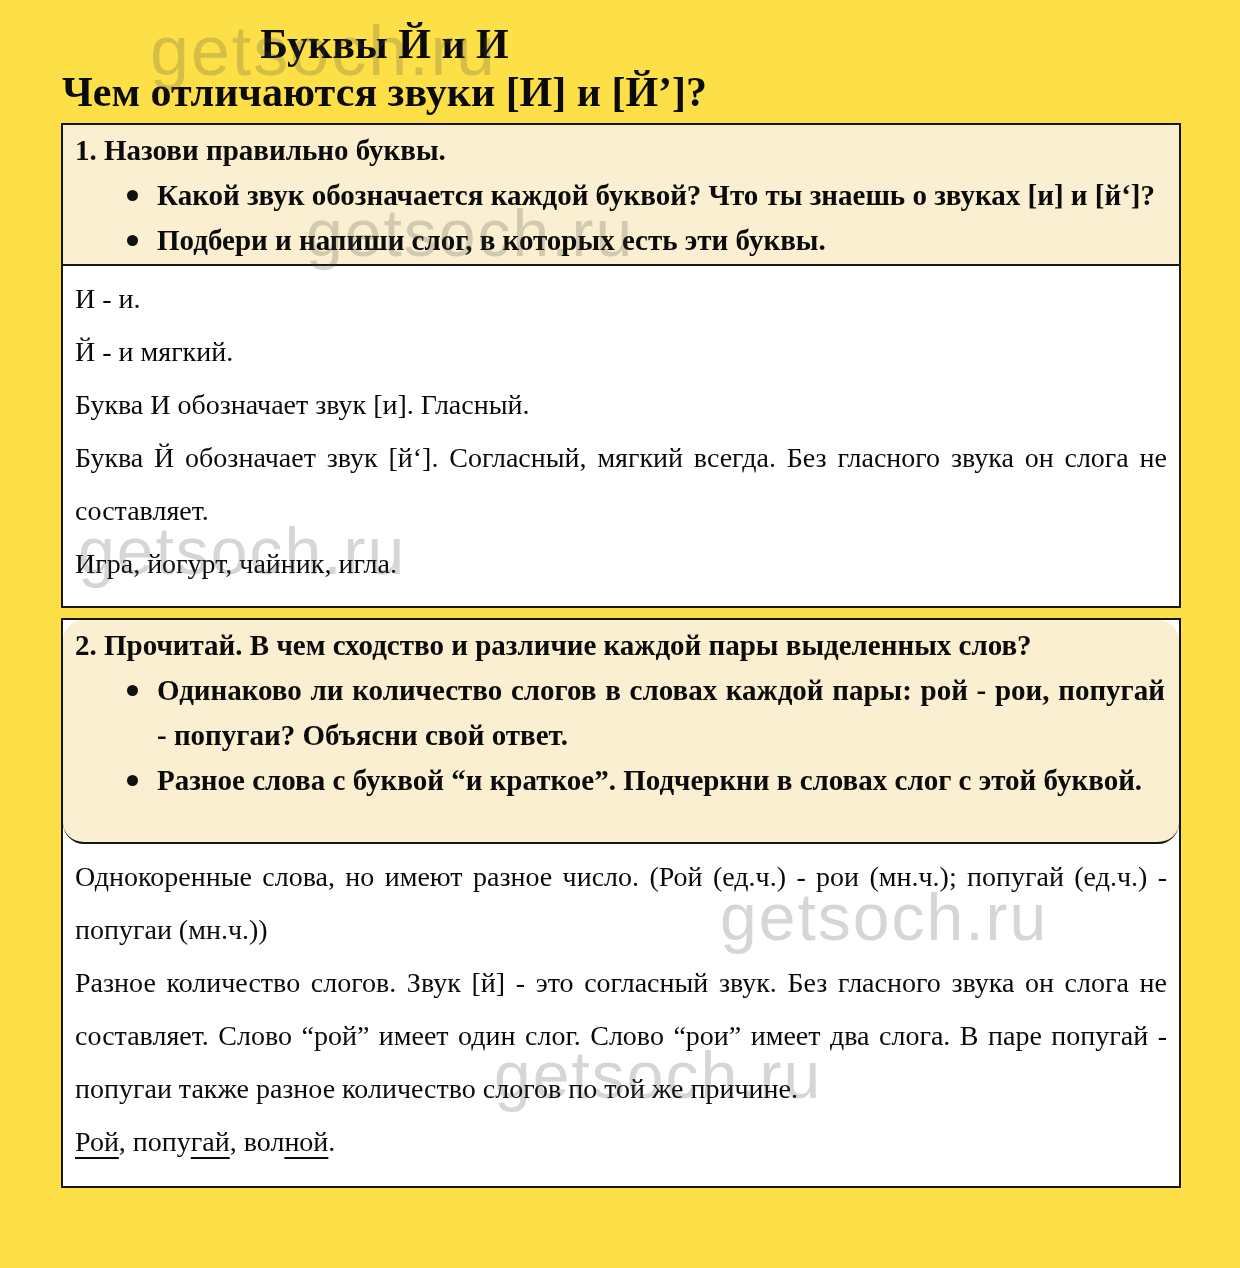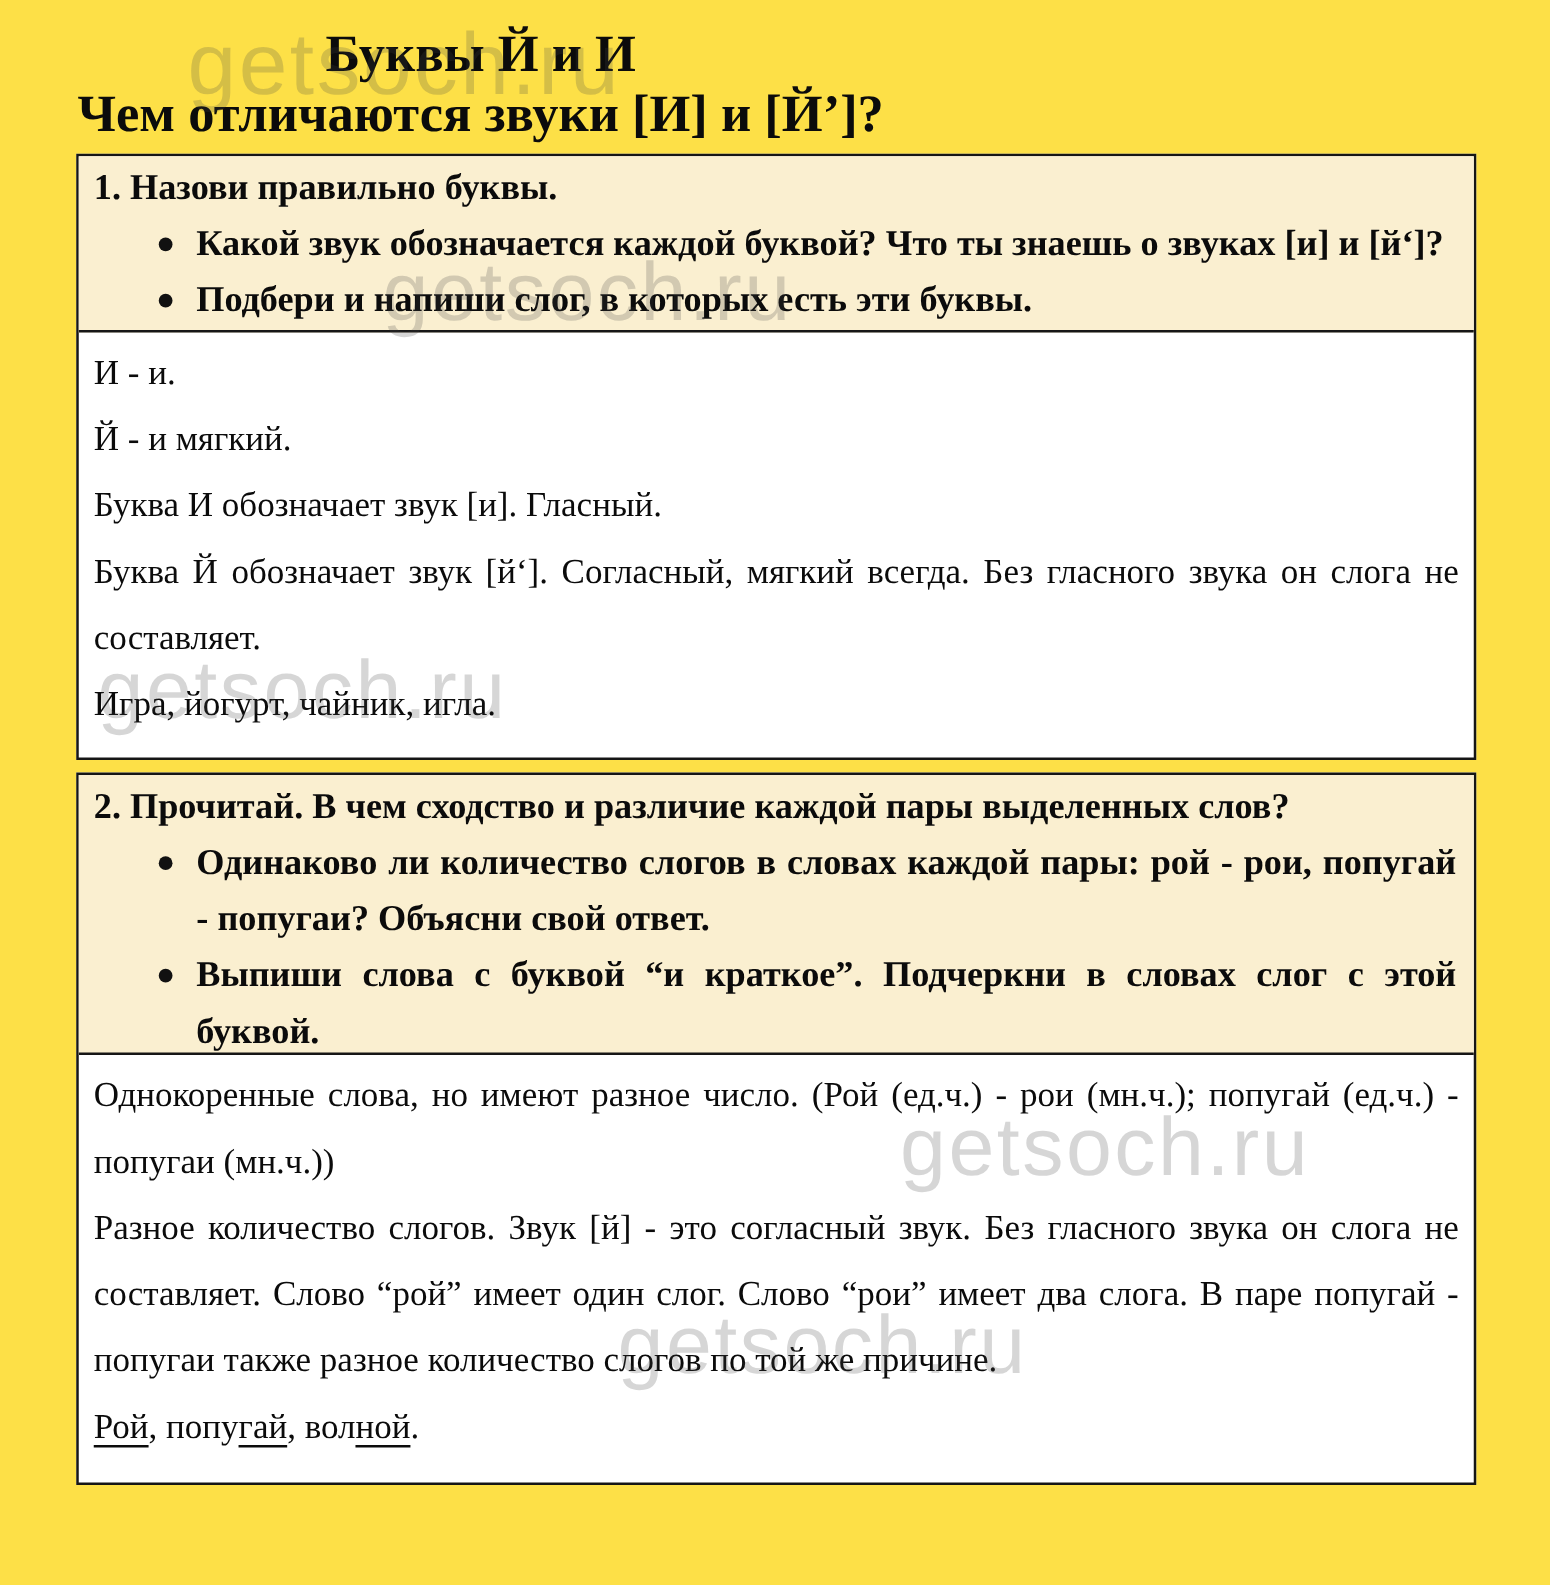--- a/index.html
+++ b/index.html
@@ -39,21 +39,21 @@
   }
   .task-block.t1{top:123px;height:485px;}
   .task-block.t2{top:618px;height:570px;}
 
   .task-header{
     box-sizing:border-box;background:var(--task-bg);
     border-bottom:2px solid var(--border);
     padding:3px 12px 0 12px;
   }
   .t1 .task-header{height:141px;}
-  .t2 .task-header{height:224px;}
+  .t2 .task-header{height:224px;border-radius:21px;}
 
   .task-title{
     margin:0;font-size:29px;font-weight:bold;line-height:45px;
   }
   .bullet-row{position:relative;margin:0;}
   .bullet-dot{
     position:absolute;left:52px;top:17px;width:11px;height:11px;
     border-radius:50%;background:#111;
   }
   .bullet-text{
@@ -111,21 +111,21 @@
 
   <section class="task-block t2">
     <div class="task-header">
       <p class="task-title">2. Прочитай. В чем сходство и различие каждой пары выделенных слов?</p>
       <div class="bullet-row">
         <span class="bullet-dot"></span>
         <span class="bullet-text">Одинаково ли количество слогов в словах каждой пары: рой - рои, попугай - попугаи? Объясни свой ответ.</span>
       </div>
       <div class="bullet-row">
         <span class="bullet-dot"></span>
-        <span class="bullet-text">Выпиши слова с буквой “и краткое”. Подчеркни в словах слог с этой буквой.</span>
+        <span class="bullet-text">Разное слова с буквой “и краткое”. Подчеркни в словах слог с этой буквой.</span>
       </div>
     </div>
     <div class="task-answer">
       <p>Однокоренные слова, но имеют разное число. (Рой (ед.ч.) - рои (мн.ч.); попугай (ед.ч.) - попугаи (мн.ч.))</p>
       <p>Разное количество слогов. Звук [й] - это согласный звук. Без гласного звука он слога не составляет. Слово “рой” имеет один слог. Слово “рои” имеет два слога. В паре попугай - попугаи также разное количество слогов по той же причине.</p>
       <p class="underline-line"><span class="u">Рой</span><span>, попу</span><span class="u">гай</span><span>, вол</span><span class="u">ной</span><span>.</span></p>
     </div>
   </section>
 
 </div>

